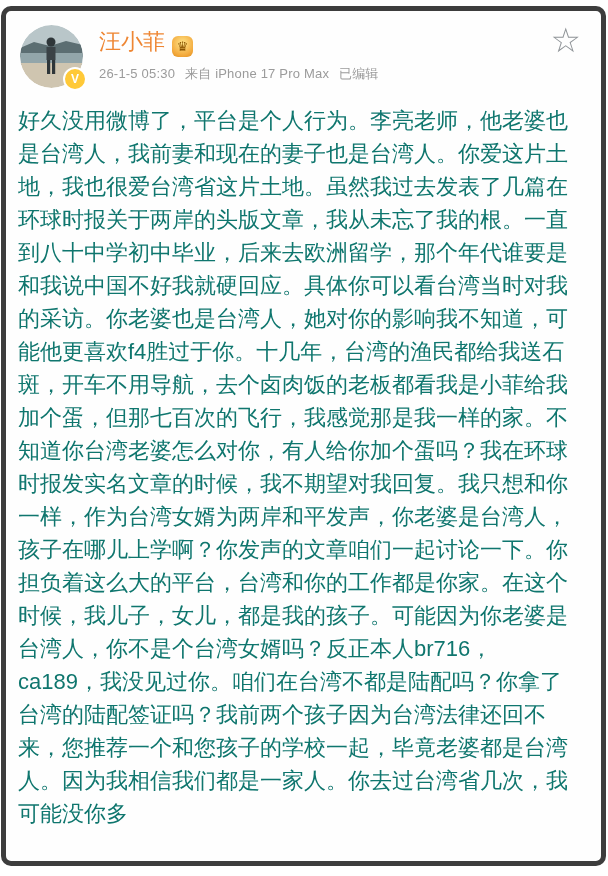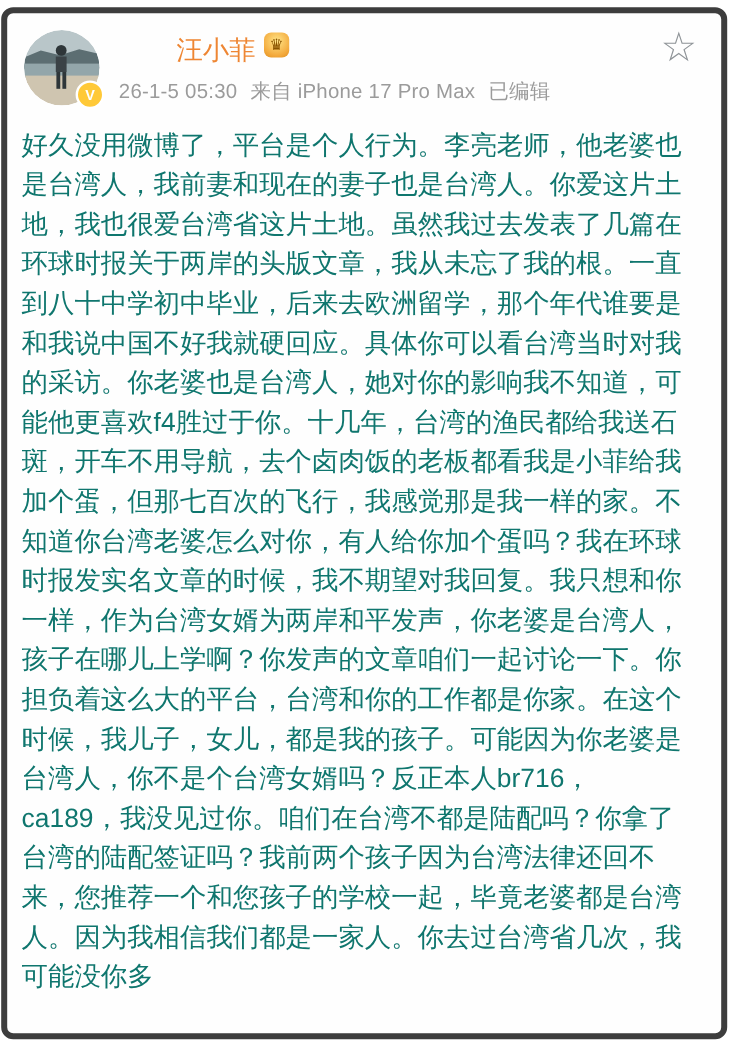--- a/index.html
+++ b/index.html
@@ -53,41 +53,40 @@
     color: #ffffff;
     font-size: 12px;
     font-weight: bold;
     display: flex;
     align-items: center;
     justify-content: center;
   }
   .header-text { padding-top: 8px; }
   .name-row {
     display: flex;
-    align-items: flex-start;
+    align-items: flex-end;
     gap: 7px;
     font-size: 22px;
     color: #ee8633;
-    margin-left: 48px;
   }
   .crown-badge {
     width: 21px;
     height: 21px;
     border-radius: 6px;
     background: radial-gradient(circle at 50% 35%, #ffe588, #f3a93c 70%, #df8e1f);
     color: #8a5400;
     font-size: 13px;
     line-height: 1;
     display: flex;
     align-items: center;
     justify-content: center;
   }
   .meta-row {
     margin-top: 8px;
-    font-size: 17px;
+    font-size: 13px;
     color: #9b9b9b;
     letter-spacing: 0.2px;
   }
   .meta-row .sep { display: inline-block; width: 6px; }
   .star {
     position: absolute;
     top: 4px;
     right: 14px;
     font-size: 34px;
     line-height: 1;

